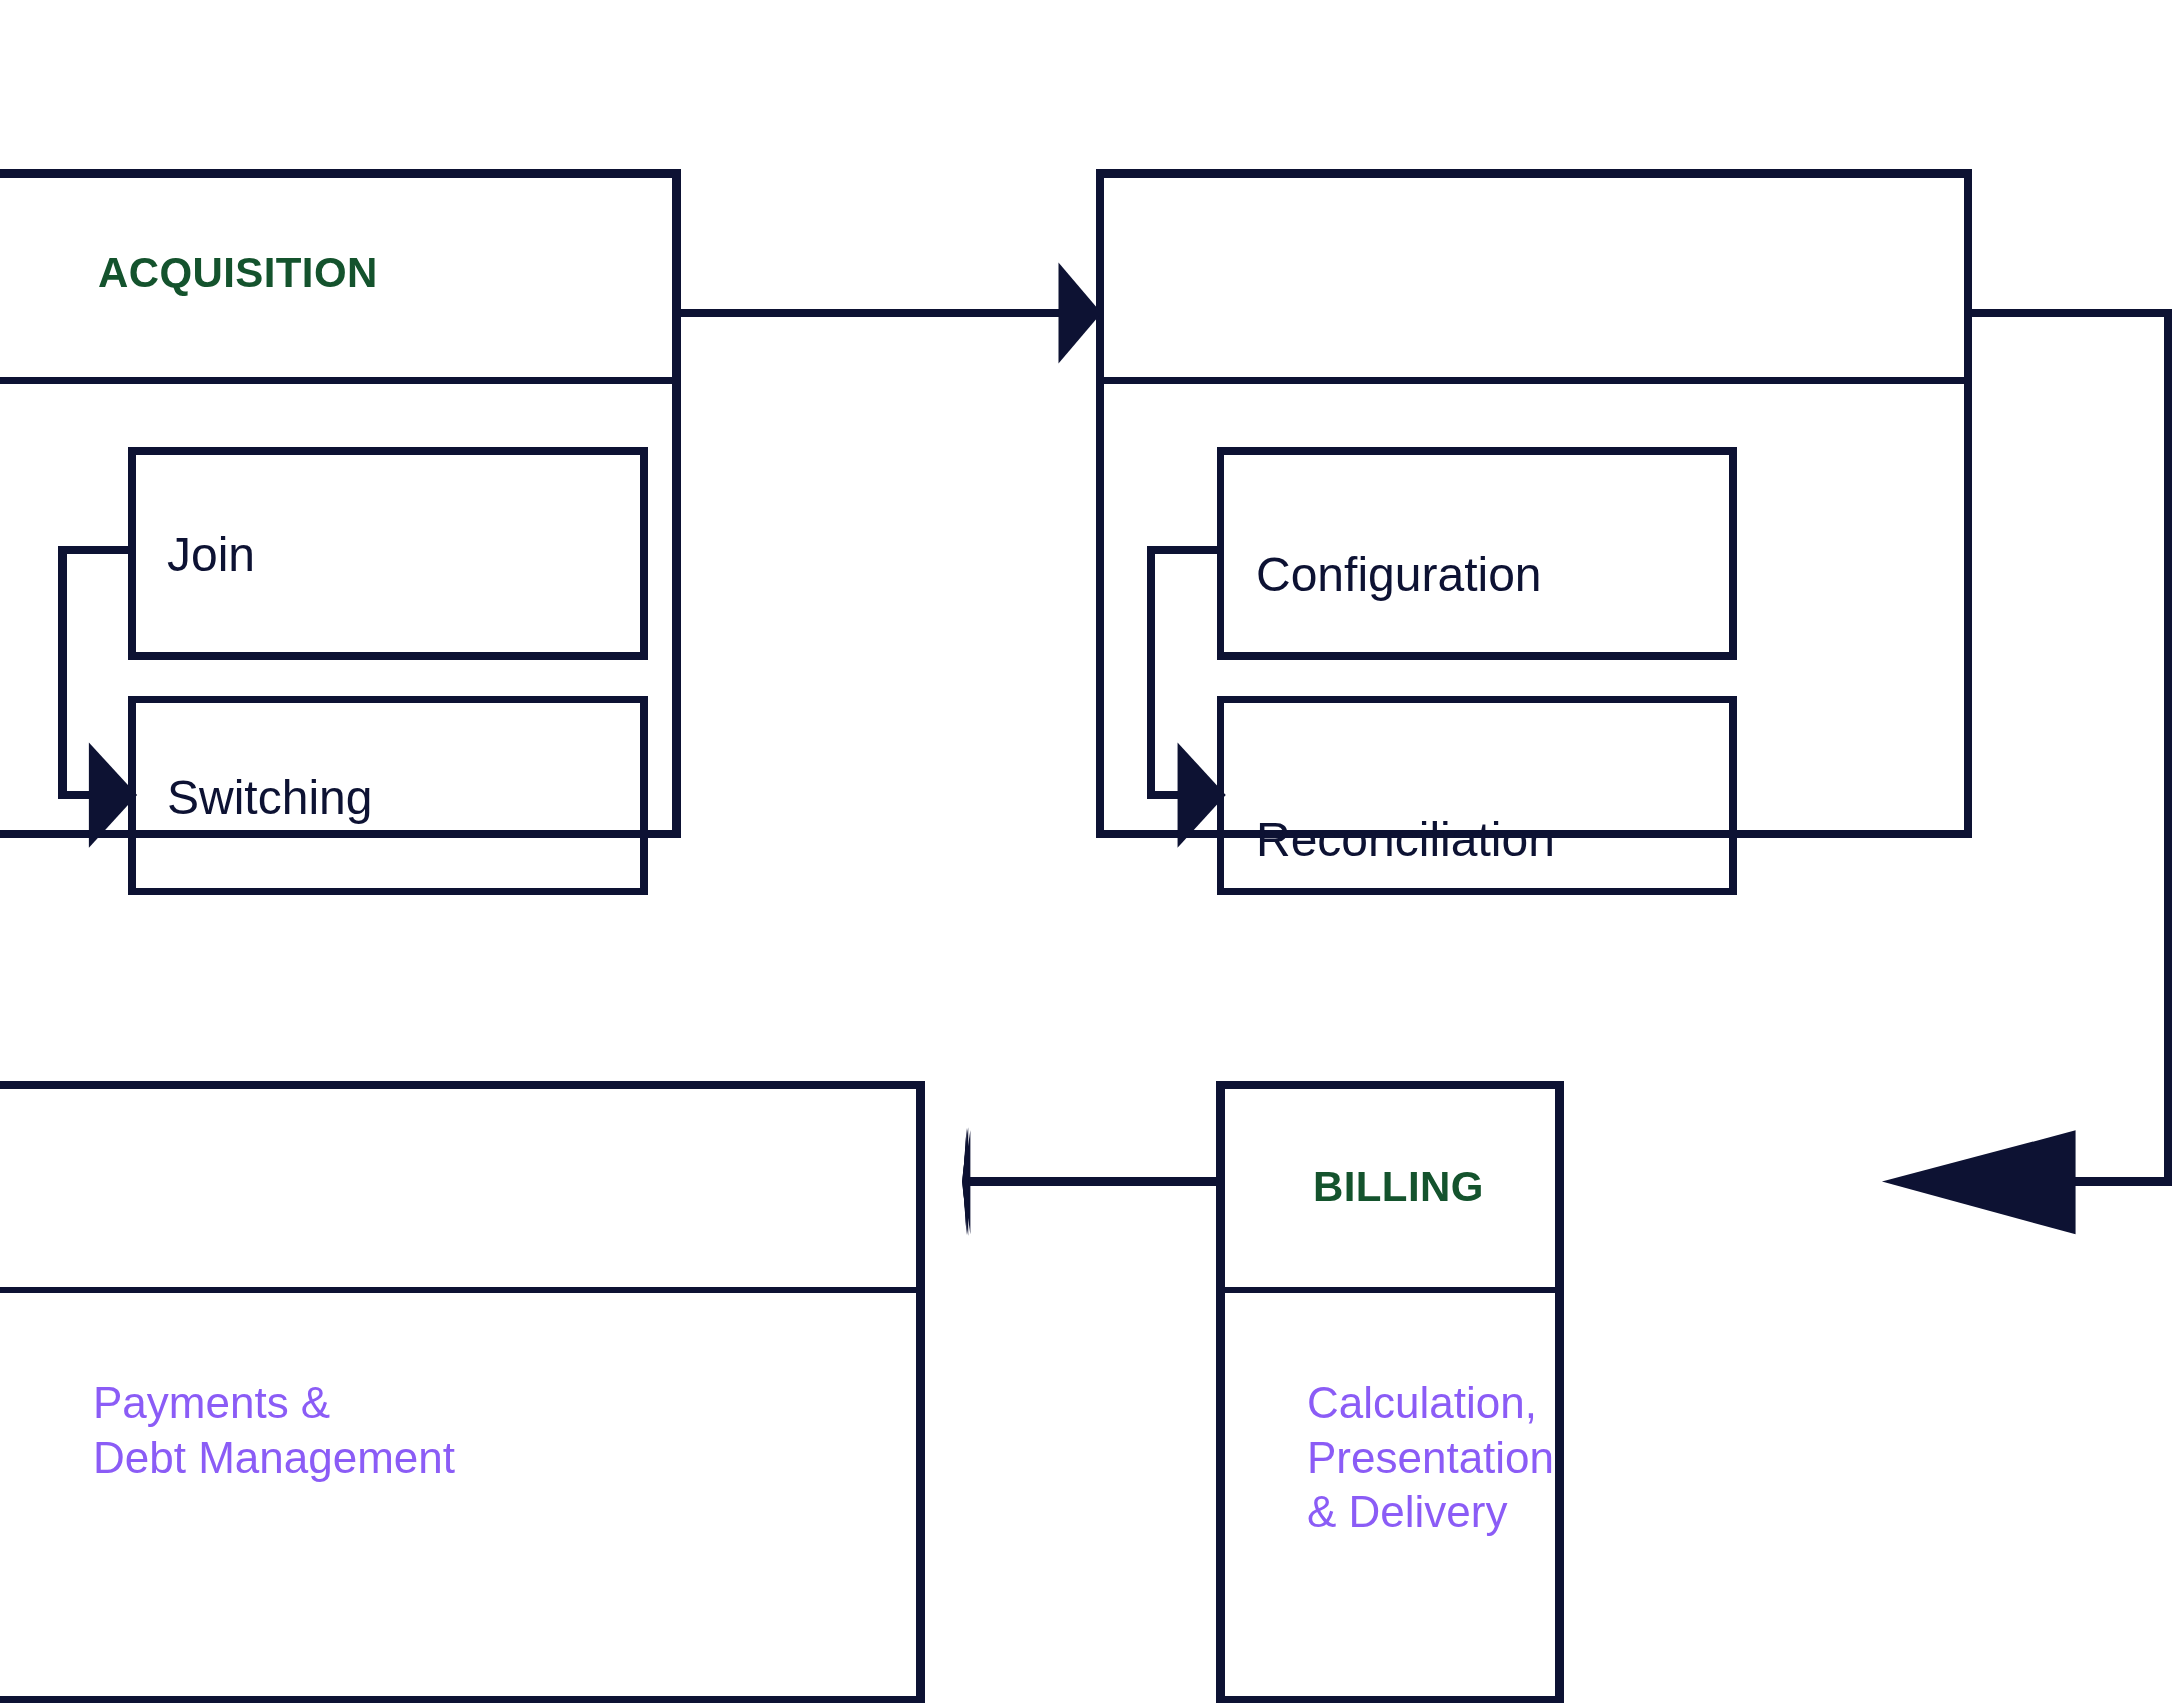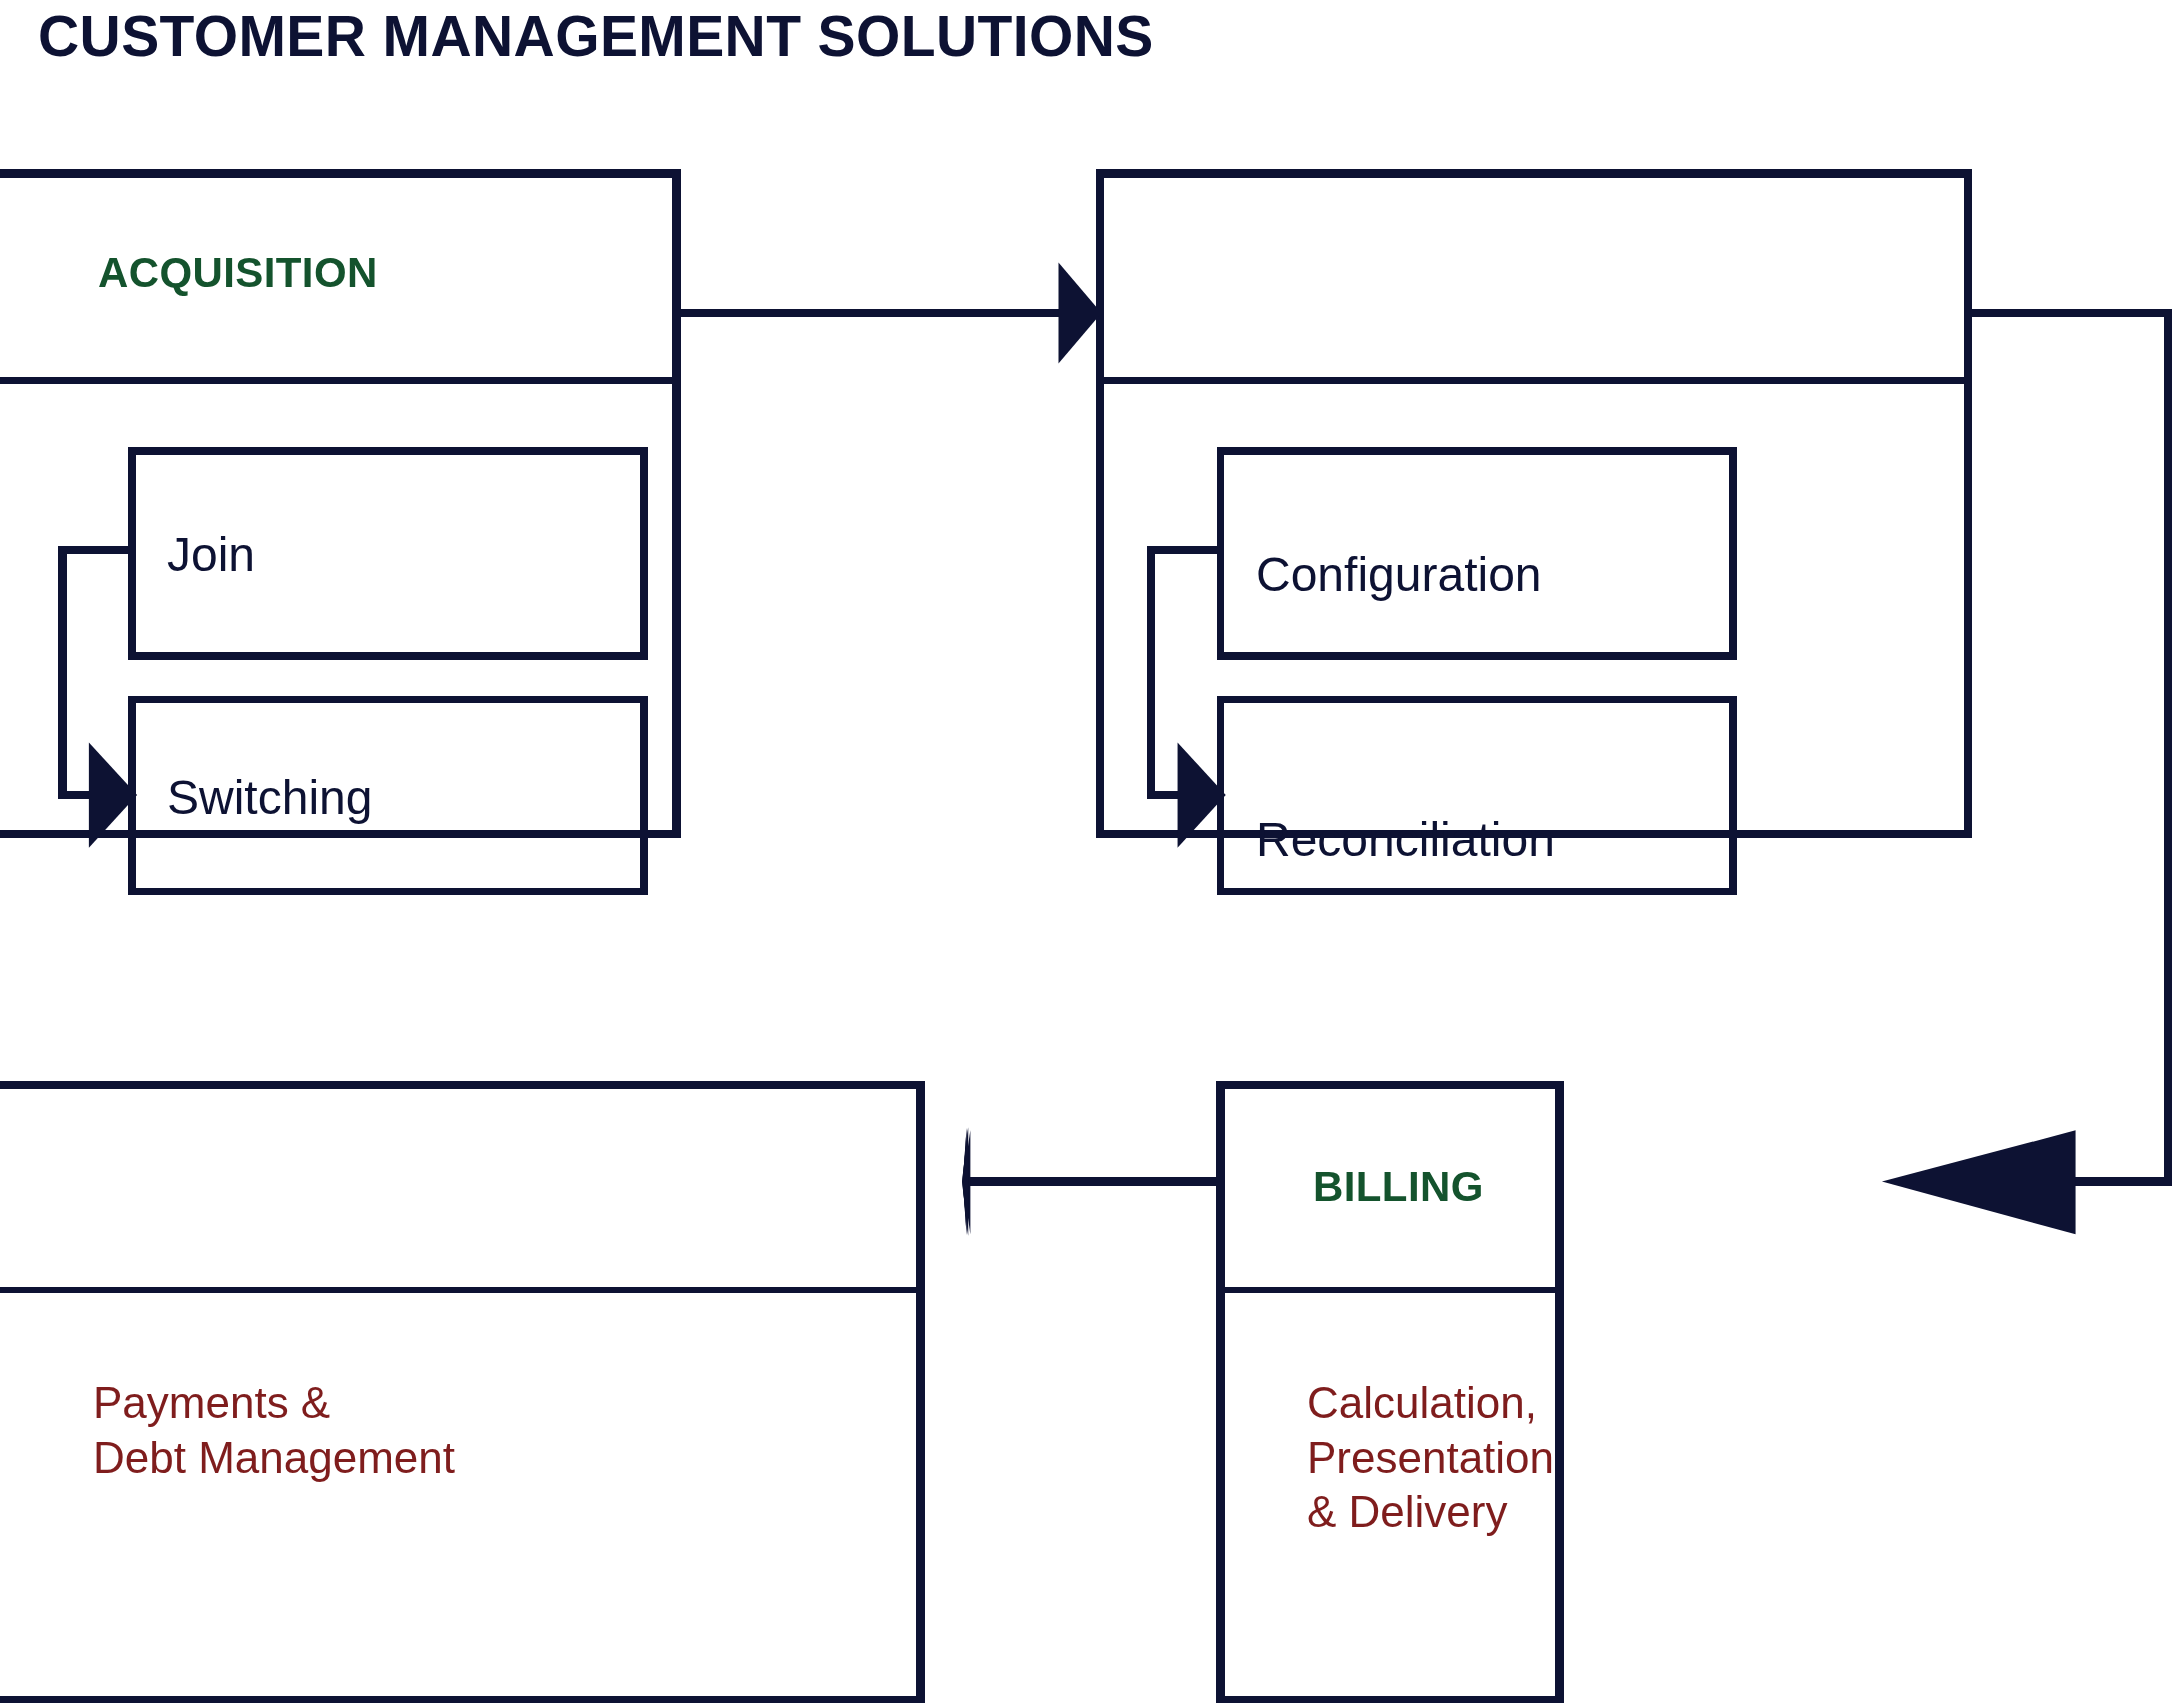--- a/index.html
+++ b/index.html
@@ -50,21 +50,21 @@
     font-weight: normal;
     color: #0d1233;
     font-family: "Liberation Sans", sans-serif;
     white-space: nowrap;
   }
   .body-text {
     position: absolute;
     font-size: 44px;
     font-weight: normal;
     line-height: 1.24;
-    color: #7f1d1d;
+    color: #8b5cf6;
     font-family: "Liberation Sans", sans-serif;
     white-space: pre-line;
   }
 </style>
 </head>
 <body>
 
 <div id="canvas">
 
   <svg id="diagram-svg" viewBox="0 0 2883 2261">
@@ -131,21 +131,20 @@
     <g fill="#0d1233" stroke="none">
       <polygon points="1283,1498 1283,1638 1278,1568"></polygon>
     </g>
   </svg>
 
   <svg style="position:absolute;top:0;left:0;width:2172px;height:1704px;" viewBox="0 0 2883 2261">
     <polygon fill="#0d1233" points="1283,1496 1283,1640 1278,1568"></polygon>
     <polygon fill="#0d1233" points="1285,1497 1285,1639 1277,1568"></polygon>
   </svg>
 
-  <div class="page-title">CUSTOMER MANAGEMENT SOLUTIONS</div>
 
   <div class="panel-heading" style="left:98px; top:249px;">ACQUISITION</div>
 
 
 
   <div class="panel-heading" style="left:1313px; top:1163px;">BILLING</div>
 
   <div class="sub-label" style="left:167px; top:527px;">Join</div>
 
   <div class="sub-label" style="left:167px; top:770px;text-align:center;">Switching</div>

